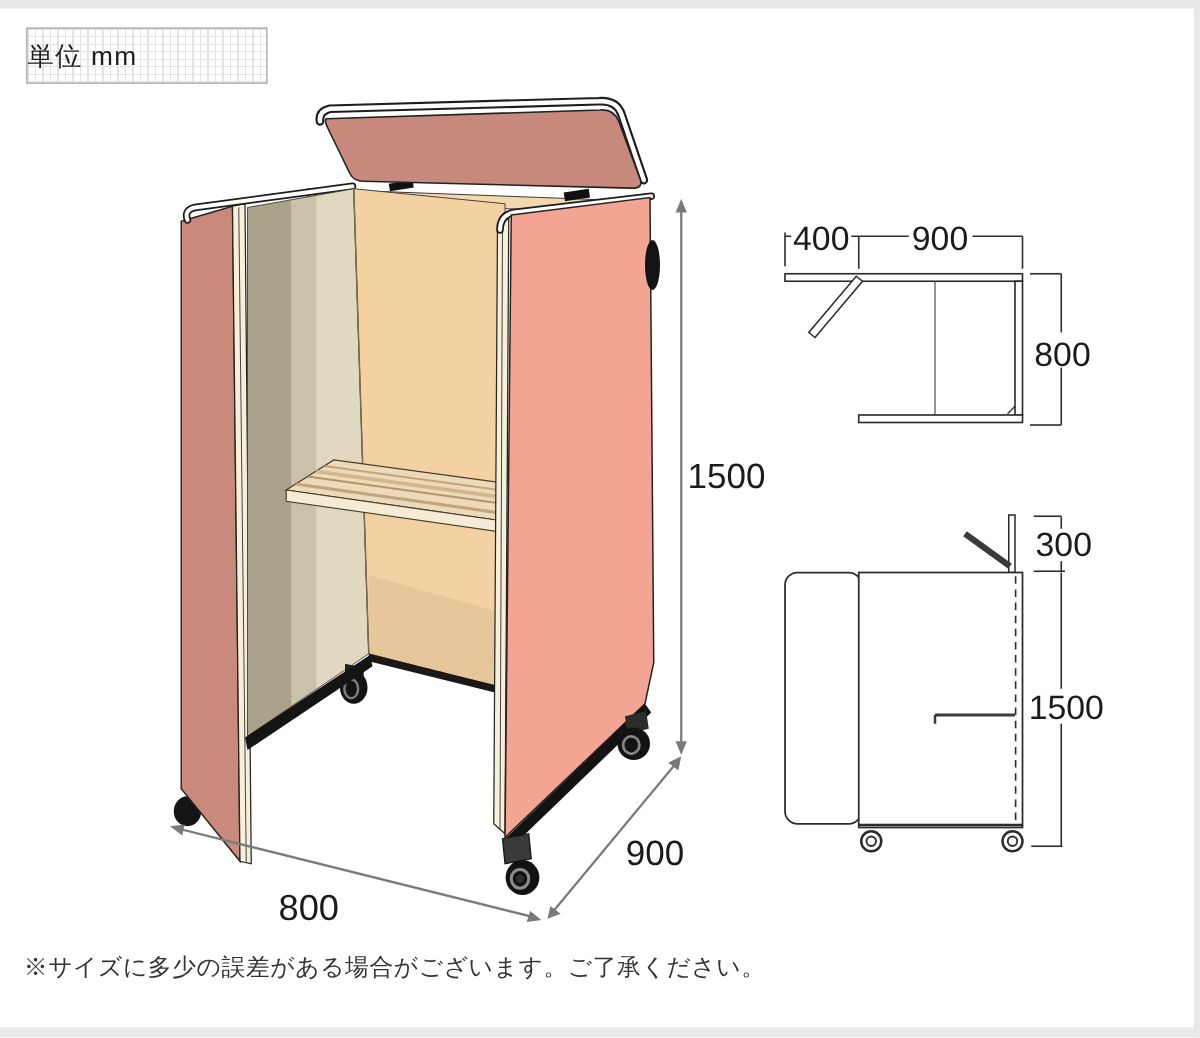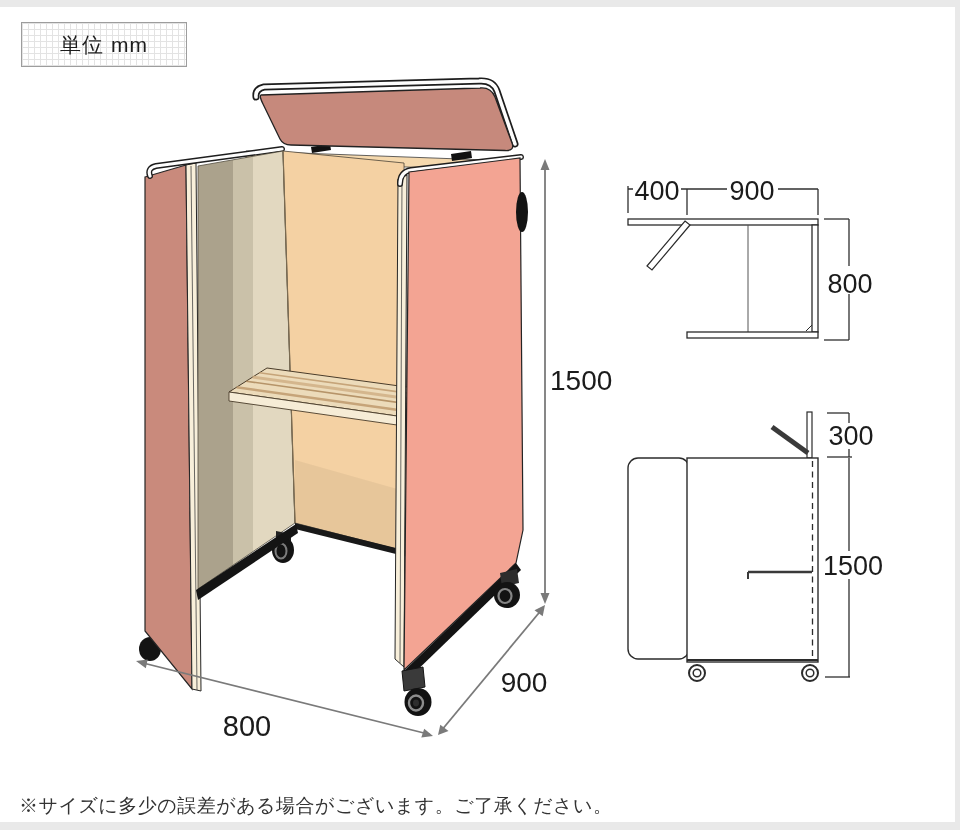--- a/index.html
+++ b/index.html
@@ -3,31 +3,31 @@
 <meta charset="utf-8">
 <style>
   html,body{margin:0;padding:0;}
   body{font-family:"Liberation Sans", sans-serif; background:#ffffff;}
   .page{position:relative; width:960px; height:830px; background:#ffffff; overflow:hidden;}
   .strip{position:absolute; background:#e9e9e9;}
   .strip.top{left:0; top:0; width:960px; height:7px;}
   .strip.bottom{left:0; top:822px; width:960px; height:8px;}
   .strip.right{left:955px; top:0; width:5px; height:830px;}
   .unit-box{
-    position:absolute; left:21px; top:22px; width:166px; height:45px;
+    position:absolute; left:21px; top:22px; width:193px; height:45px;
     border:1px solid #9d9d9d; box-sizing:border-box;
     background-color:#ffffff;
     background-image:
       repeating-linear-gradient(0deg, #e3e3e3 0 1px, transparent 1px 6px),
       repeating-linear-gradient(90deg, #e3e3e3 0 1px, transparent 1px 6px);
-    display:flex; align-items:center; justify-content:center;
+    display:flex; align-items:center; justify-content:flex-start;
     font-size:21px; color:#1c1c1c; letter-spacing:1px;
   }
   .footnote{
-    position:absolute; left:19px; top:793px; font-size:19px; color:#333333;
+    position:absolute; left:19px; top:761px; font-size:19px; color:#333333;
     letter-spacing:0.5px; white-space:nowrap;
   }
   svg.scene{position:absolute; left:0; top:0;}
   .dim-text{font-family:"Liberation Sans", sans-serif; fill:#1b1b1b;}
 </style>
 </head>
 <body>
 
 <div class="page">
 

